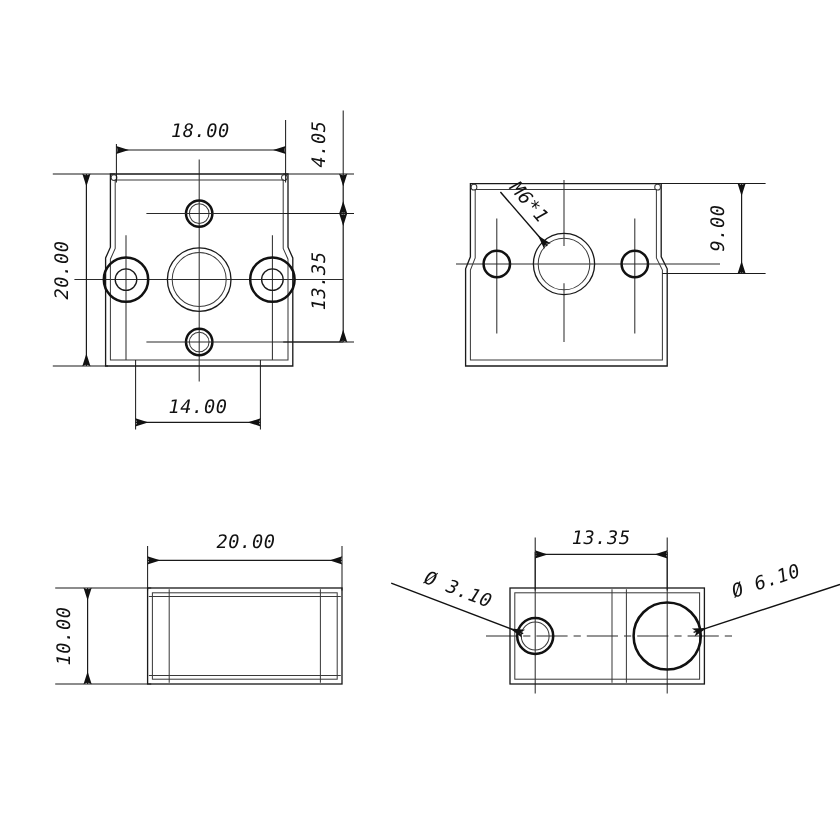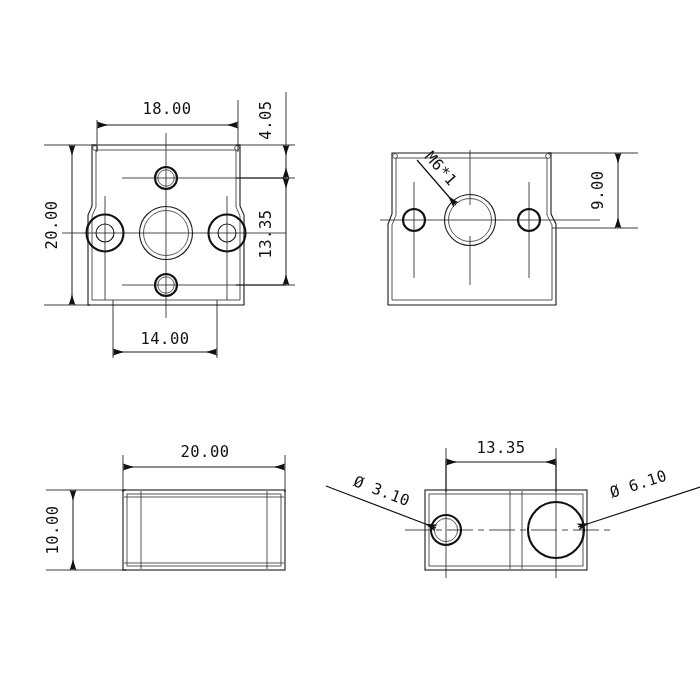--- a/index.html
+++ b/index.html
@@ -1,17 +1,17 @@
 <!DOCTYPE html>
 <html><head>
 <meta charset="utf-8">
 <style>
   html,body{margin:0;padding:0;background:#ffffff;}
   body{width:700px;height:700px;font-family:"DejaVu Sans Mono","Liberation Mono",monospace;overflow:hidden;}
-  #sheet{position:relative;width:700px;height:700px;background:#ffffff;}
+  #sheet{position:relative;width:700px;height:700px;background:#ffffff;font-style:italic;}
   svg{display:block;}
   .obj{fill:none;stroke:#1a1a1a;stroke-width:1.1;}
   .objthick{fill:none;stroke:#111111;stroke-width:2.1;}
   .objthin{fill:none;stroke:#3a3a3a;stroke-width:0.85;}
   .ctr{fill:none;stroke:#2a2a2a;stroke-width:0.85;}
   .dimline{fill:none;stroke:#1a1a1a;stroke-width:1.0;}
   .extline{fill:none;stroke:#1a1a1a;stroke-width:0.85;}
   .leader{fill:none;stroke:#111111;stroke-width:1.2;}
   .arrowfill{fill:#111111;stroke:none;}
   .dtxt{font-family:"DejaVu Sans Mono","Liberation Mono",monospace;font-size:15.5px;fill:#111111;letter-spacing:0.5px;}

